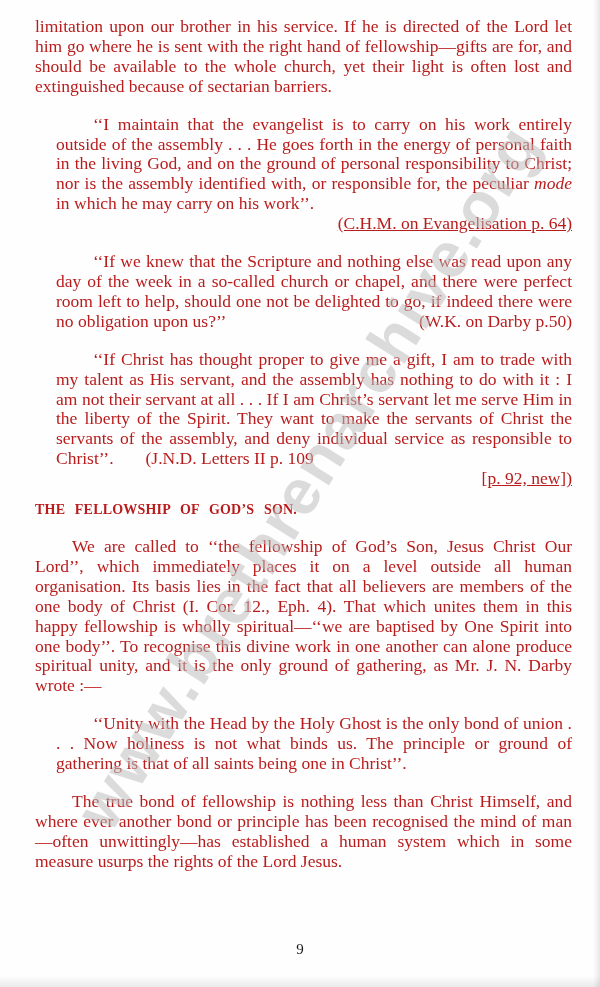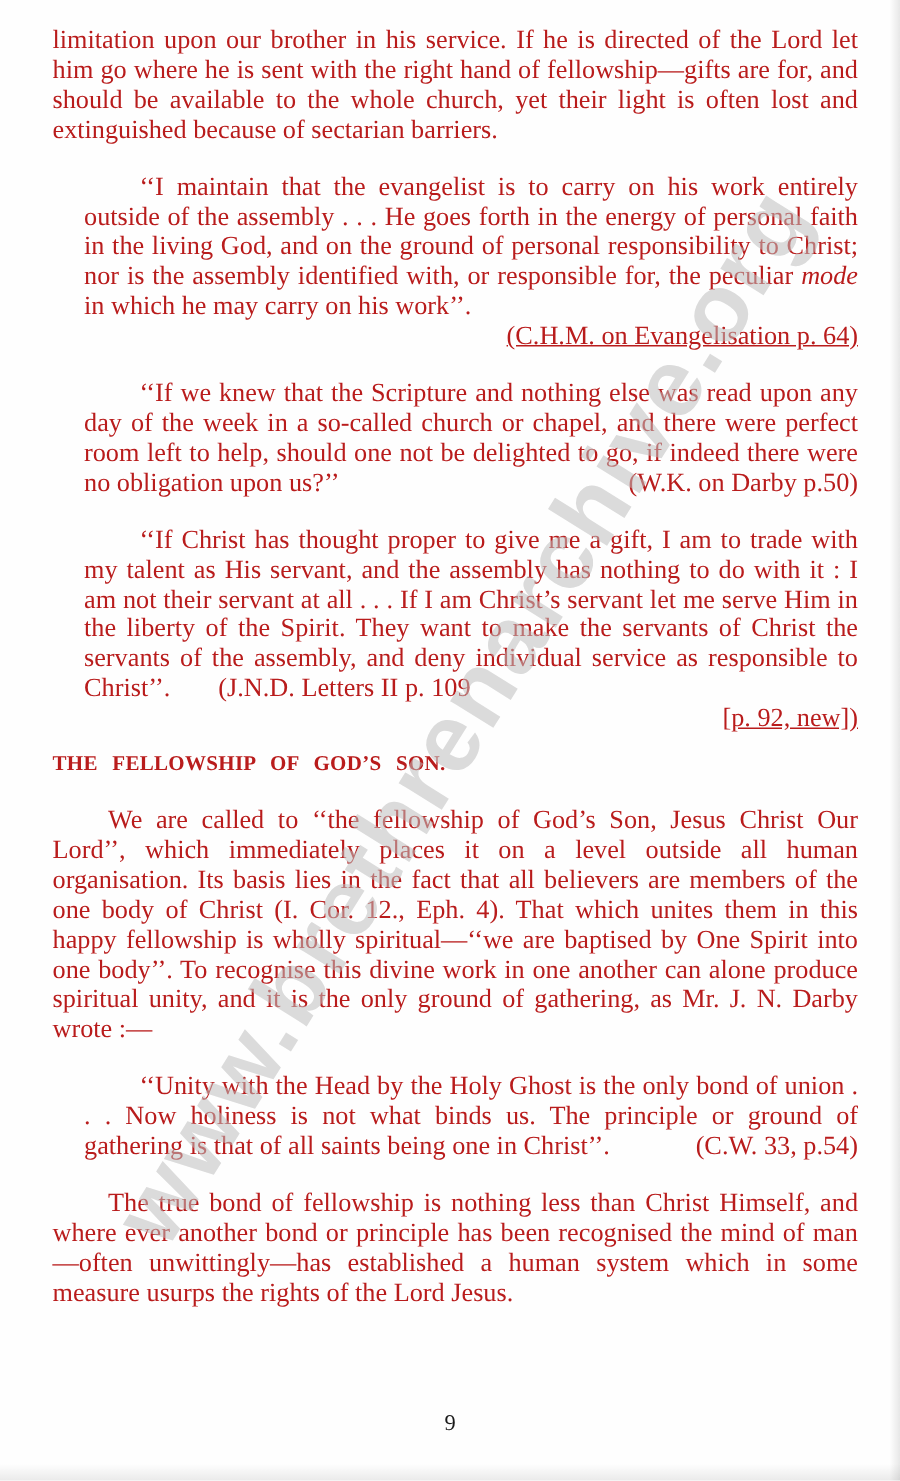--- a/index.html
+++ b/index.html
@@ -82,20 +82,20 @@
 <body>
 
 <div class="page">
   <div class="content">
       <div class="block body"><span>limitation upon our brother in his service.  If he is directed of the Lord let him go where he is sent with the right hand of fellowship—gifts are for, and should be available to the whole church, yet their light is often lost and extinguished because of sectarian barriers.</span></div>
       <div class="block quote indent"><span>‘‘I maintain that the evangelist is to carry on his work entirely outside of the assembly . . .  He goes forth in the energy of personal faith in the living God, and on the ground of personal responsibility to Christ; nor is the assembly identified with, or responsible for, the peculiar </span><i>mode</i><span> in which he may carry on his work’’.</span><span class="attr-own-line-right">(C.H.M. on Evangelisation p. 64)</span></div>
       <div class="block quote indent"><span>‘‘If we knew that the Scripture and nothing else was read upon any day of the week in a so-called church or chapel, and there were perfect room left to help, should one not be delighted to go, if indeed there were no obligation upon us?’’</span><span class="attr-float-right">(W.K. on Darby p.50)</span></div>
       <div class="block quote indent"><span>‘‘If Christ has thought proper to give me a gift, I am to trade with my talent as His servant, and the assembly has nothing to do with it :  I am not their servant at all . . . If I am Christ’s servant let me serve Him in the liberty of the Spirit.  They want to make the servants of Christ the servants of the assembly, and deny individual service as responsible to Christ’’.</span><span class="attr-inline-gap">(J.N.D. Letters II p. 109</span><span class="attr-own-line-right">[p. 92, new])</span></div>
       <div class="block heading"><span>THE FELLOWSHIP OF GOD’S SON.</span></div>
       <div class="block body indent"><span>We are called to ‘‘the fellowship of God’s Son, Jesus Christ Our Lord’’, which immediately places it on a level outside all human organisation.  Its basis lies in the fact that all believers are members of the one body of Christ (I. Cor. 12., Eph. 4).  That which unites them in this happy fellowship is wholly spiritual—‘‘we are baptised by One Spirit into one body’’.  To recognise this divine work in one another can alone produce spiritual unity, and it is the only ground of gathering, as Mr. J. N. Darby wrote :—</span></div>
-      <div class="block quote indent"><span>‘‘Unity with the Head by the Holy Ghost is the only bond of union . . . Now holiness is not what binds us.  The principle or ground of gathering is that of all saints being one in Christ’’.</span><span class="attr-float-right">(C.W. 33, p.54)</span></div>
+      <div class="block quote indent"><span>‘‘Unity with the Head by the Holy Ghost is the only bond of union . . . Now holiness is not what binds us.  The principle or ground of gathering is that of all saints being one in Christ’’.</span></div>
       <div class="block body indent"><span>The true bond of fellowship is nothing less than Christ Himself, and where ever another bond or principle has been recognised the mind of man—often unwittingly—has established a human system which in some measure usurps the rights of the Lord Jesus.</span></div>
     </div>
   <div class="pageno">9</div>
   <div class="watermark">www.brethrenarchive.org</div>
   <div class="scan-edge-right"></div>
   <div class="scan-edge-bottom"></div>
 </div>
 
 </body></html>

